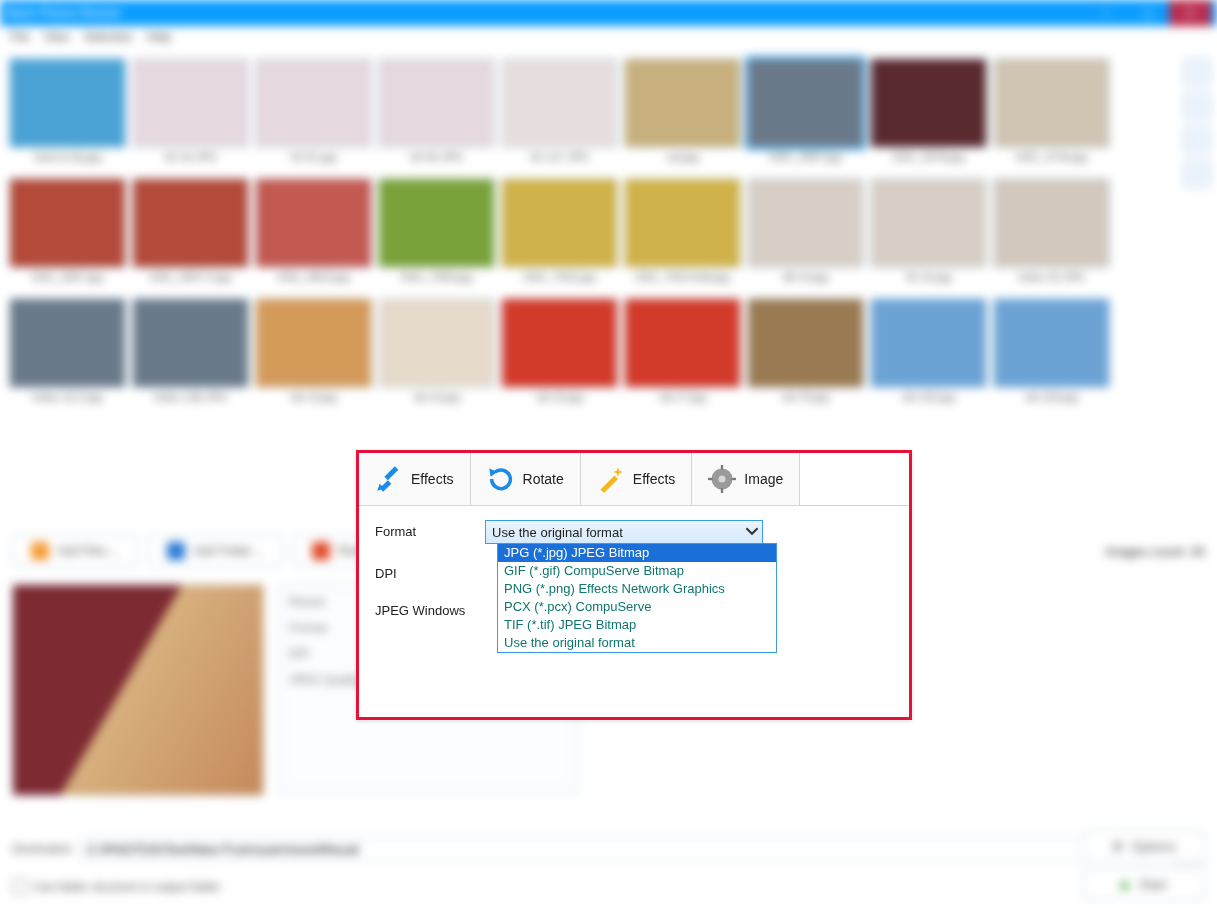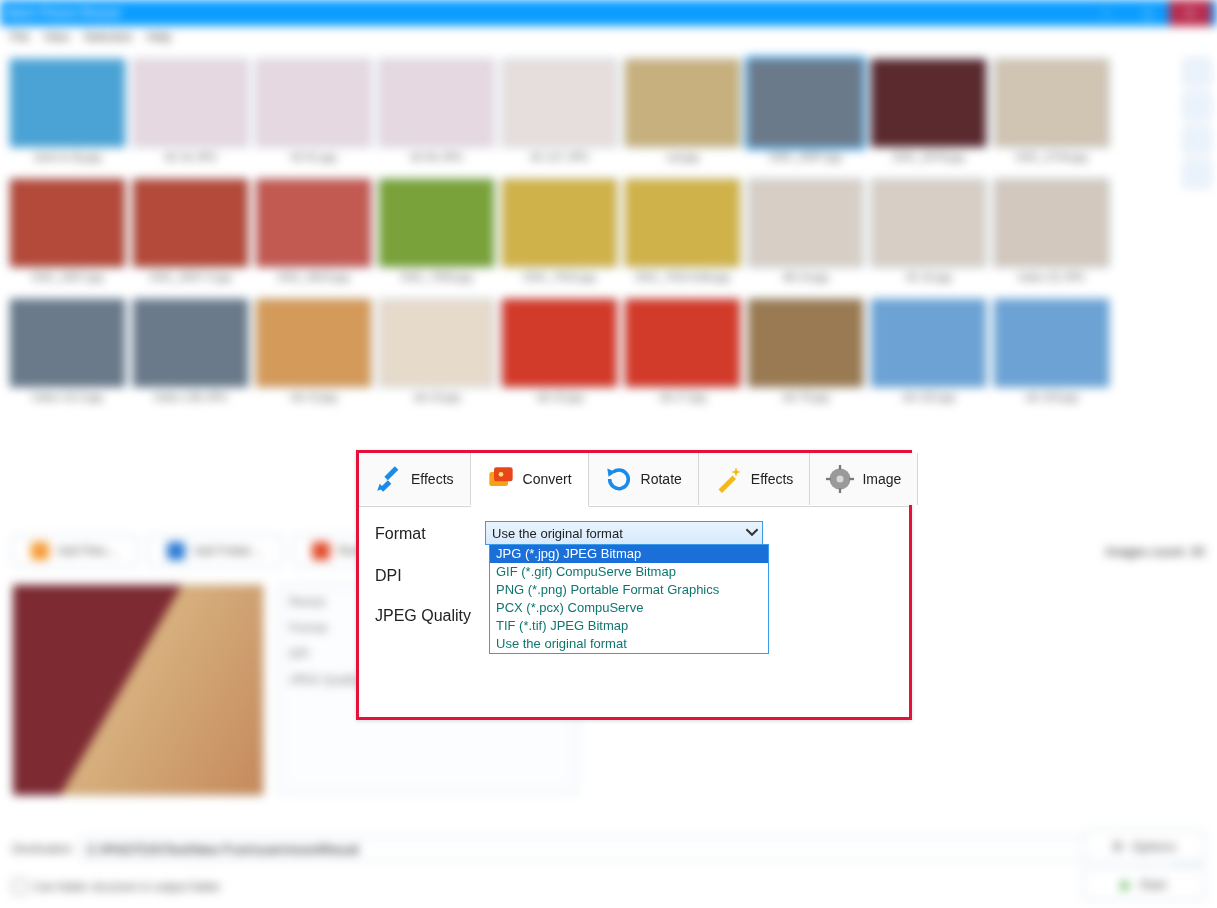--- a/index.html
+++ b/index.html
@@ -31,25 +31,25 @@
   .cb{position:absolute;left:12px;bottom:14px;font-size:12px;color:#555;display:flex;align-items:center;gap:6px}
   .cb .box{width:13px;height:13px;border:1px solid #888;border-radius:2px;background:#fff}
 
   
   .focus-border{position:absolute;left:356px;top:450px;width:550px;height:264px;border:3px solid #e6113b;background:#fff;box-shadow:0 1px 4px rgba(0,0,0,.15)}
   .tabs{display:flex;border-bottom:1px solid #d6d6d6}
   .tab{flex:0 0 auto;height:52px;padding:0 16px;display:flex;align-items:center;gap:8px;border-right:1px solid #d6d6d6;background:#fafafa;cursor:pointer;font-size:14px;color:#222}
   .tab.active{background:#fff;border-bottom:2px solid #fff;margin-bottom:-1px}
   .tab svg,.tab .ico{width:28px;height:28px}
   .form{padding:14px 16px;display:grid;grid-template-columns:110px 1fr;row-gap:18px;align-items:start}
-  .form label{font-size:16px;color:#222;padding-top:4px}
+  .form label{font-size:13px;color:#222;padding-top:4px}
   .combo{position:relative;width:278px}
   .combo .field{height:22px;border:1px solid #3a9be8;background:linear-gradient(#eaf4fe,#d6eafc);display:flex;align-items:center;padding:0 22px 0 6px;font-size:13px;color:#222}
   .combo .chev{position:absolute;right:4px;top:4px;width:14px;height:14px;pointer-events:none}
-  .dropdown{position:absolute;left:4px;top:23px;width:100%;border:1px solid #3a9be8;background:#fff;z-index:5}
+  .dropdown{position:absolute;left:12px;top:23px;width:100%;border:1px solid #3a9be8;background:#fff;z-index:5}
   .dropdown .opt{padding:1px 6px;font-size:13px;color:#0f766e;cursor:pointer;line-height:16px}
   .dropdown .opt.sel{background:#1a6fd8;color:#fff}
 </style>
 </head>
 <body>
 
 <div class="app">
   <div class="titlebar">
     <span class="appname">Batch Picture Resizer</span>
     <span class="winbtn">—</span>
@@ -228,28 +228,20 @@
 </div>
 
 <div class="focus-border">
   <div class="tabs">
     <div class="tab">
       <svg class="ico" viewBox="0 0 24 24">
           <path fill="#1a8be8" d="M4 20l7-7-3-3 9-9 3 3-9 9 3 3-7 7z"></path>
           <path fill="#1a8be8" d="M2 22l6-2-4-4z"></path>
         </svg>
       <span>Effects</span>
-    </div>
-    <div class="tab active">
-      <svg class="ico" viewBox="0 0 24 24">
-          <rect x="2" y="6" width="16" height="12" rx="2" fill="#f5a21a"></rect>
-          <rect x="6" y="2" width="16" height="12" rx="2" fill="#e8461a"></rect>
-          <circle cx="12" cy="8" r="2" fill="#ffe06a"></circle>
-        </svg>
-      <span>Convert</span>
     </div>
     <div class="tab">
       <svg class="ico" viewBox="0 0 24 24">
           <path fill="none" stroke="#1a8be8" stroke-width="3" d="M4 12a8 8 0 1 0 3-6"></path>
           <path fill="#1a8be8" d="M2 3l1 7 6-4z"></path>
         </svg>
       <span>Rotate</span>
     </div>
     <div class="tab">
       <svg class="ico" viewBox="0 0 24 24">
@@ -276,26 +268,26 @@
   <div class="form">
     <label>Format</label>
     <div class="combo">
       <div class="field">Use the original format</div>
       <svg class="chev" viewBox="0 0 10 10">
           <path d="M1 3l4 4 4-4" fill="none" stroke="#333" stroke-width="1.4"></path>
         </svg>
       <div class="dropdown" id="dropdown">
           <div class="opt sel">JPG (*.jpg) JPEG Bitmap</div>
           <div class="opt">GIF (*.gif) CompuServe Bitmap</div>
-          <div class="opt">PNG (*.png) Portable Format Graphics</div>
+          <div class="opt">PNG (*.png) Effects Network Graphics</div>
           <div class="opt">PCX (*.pcx) CompuServe</div>
           <div class="opt">TIF (*.tif) JPEG Bitmap</div>
           <div class="opt">Use the original format</div>
         </div>
     </div>
 
     <label>DPI</label>
     <div></div>
 
-    <label>JPEG Quality</label>
+    <label>JPEG Windows</label>
     <div></div>
   </div>
 </div>
 
 </body></html>

